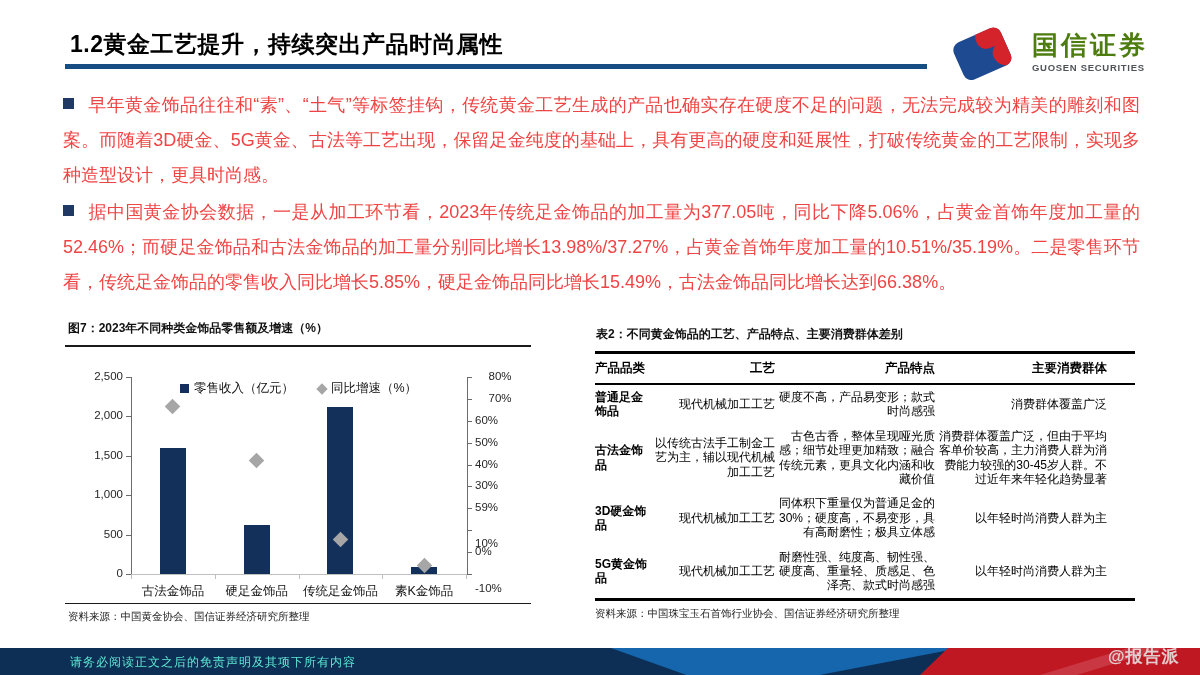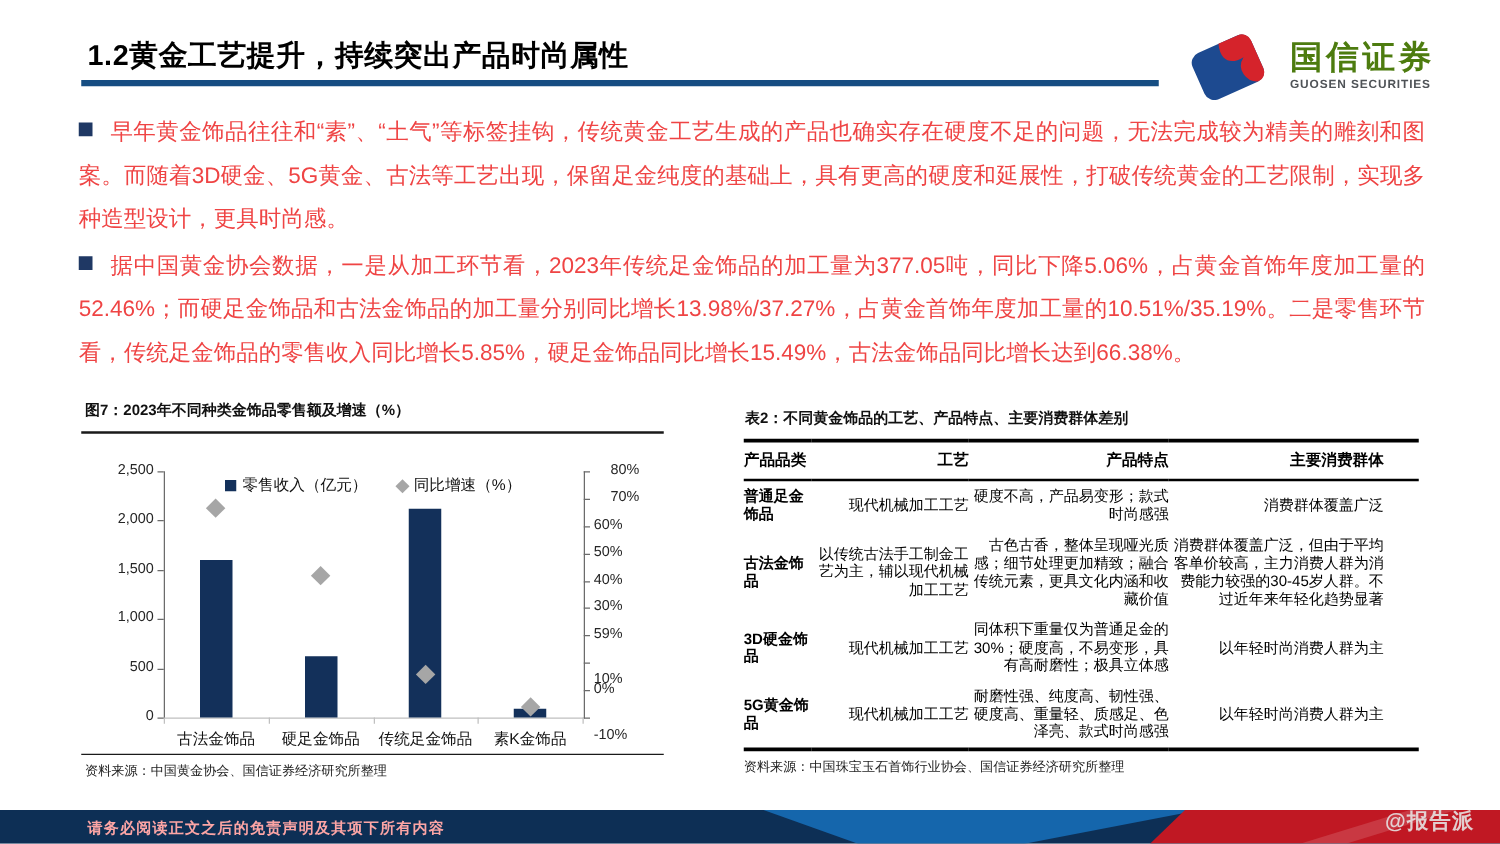--- a/index.html
+++ b/index.html
@@ -51,21 +51,21 @@
   .tbl-source{font-size:10.5px;color:#222;padding-top:6px;}
 
   
   .footer{position:absolute;left:0;top:648px;width:1200px;height:27px;background:#0D2F55;overflow:hidden;}
   .f-blue{position:absolute;left:600px;top:0;width:360px;height:27px;background:#1566AC;
           clip-path:polygon(3% 0,100% 0,61% 100%,24% 100%);}
   .f-red{position:absolute;left:920px;top:0;width:280px;height:27px;background:#C01823;
          clip-path:polygon(10% 0,100% 0,100% 100%,0 100%);}
   .f-red-hl{position:absolute;left:120px;top:0;width:160px;height:27px;background:rgba(255,255,255,.14);
             clip-path:polygon(0 100%,55% 0,78% 0,23% 100%);}
-  .f-text{position:absolute;left:70px;top:6px;font-size:12px;font-weight:bold;color:#fca5a5;letter-spacing:1px;}
+  .f-text{position:absolute;left:70px;top:6px;font-size:12px;font-weight:normal;color:#5eead4;letter-spacing:1px;}
   .watermark{position:absolute;left:1108px;top:645px;font-size:17px;font-weight:700;
              color:rgba(230,230,230,.88);letter-spacing:1px;}
 </style>
 </head>
 <body>
 
 <div class="title">1.2黄金工艺提升，持续突出产品时尚属性</div>
 <div class="title-underline"></div>
 
 <div class="logo">

